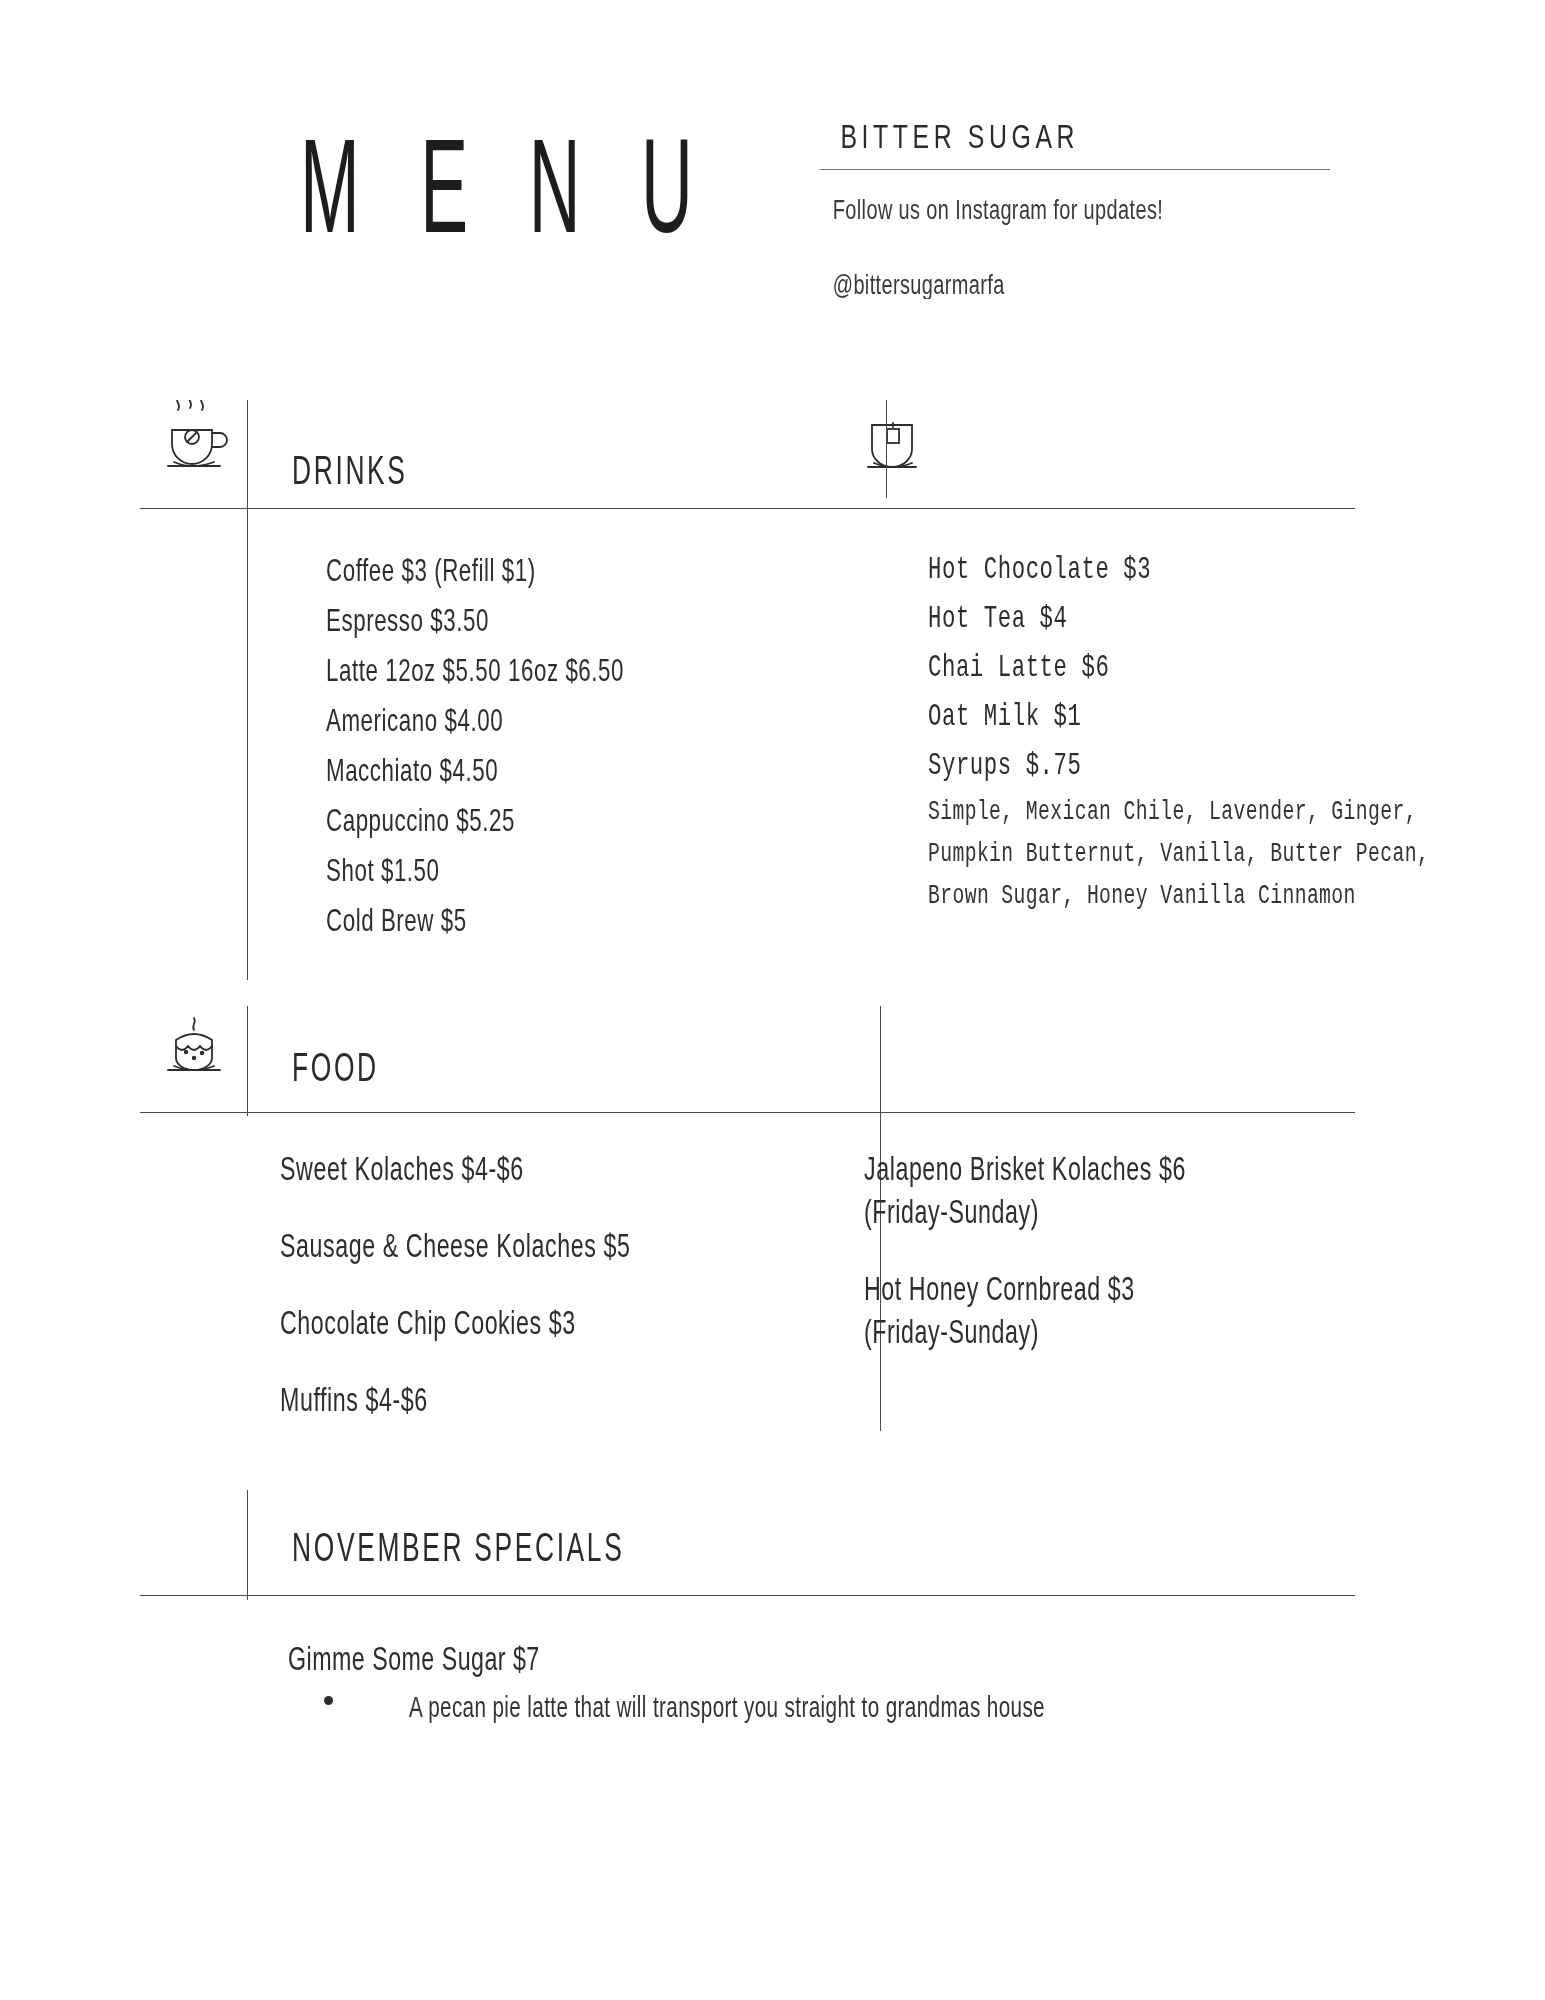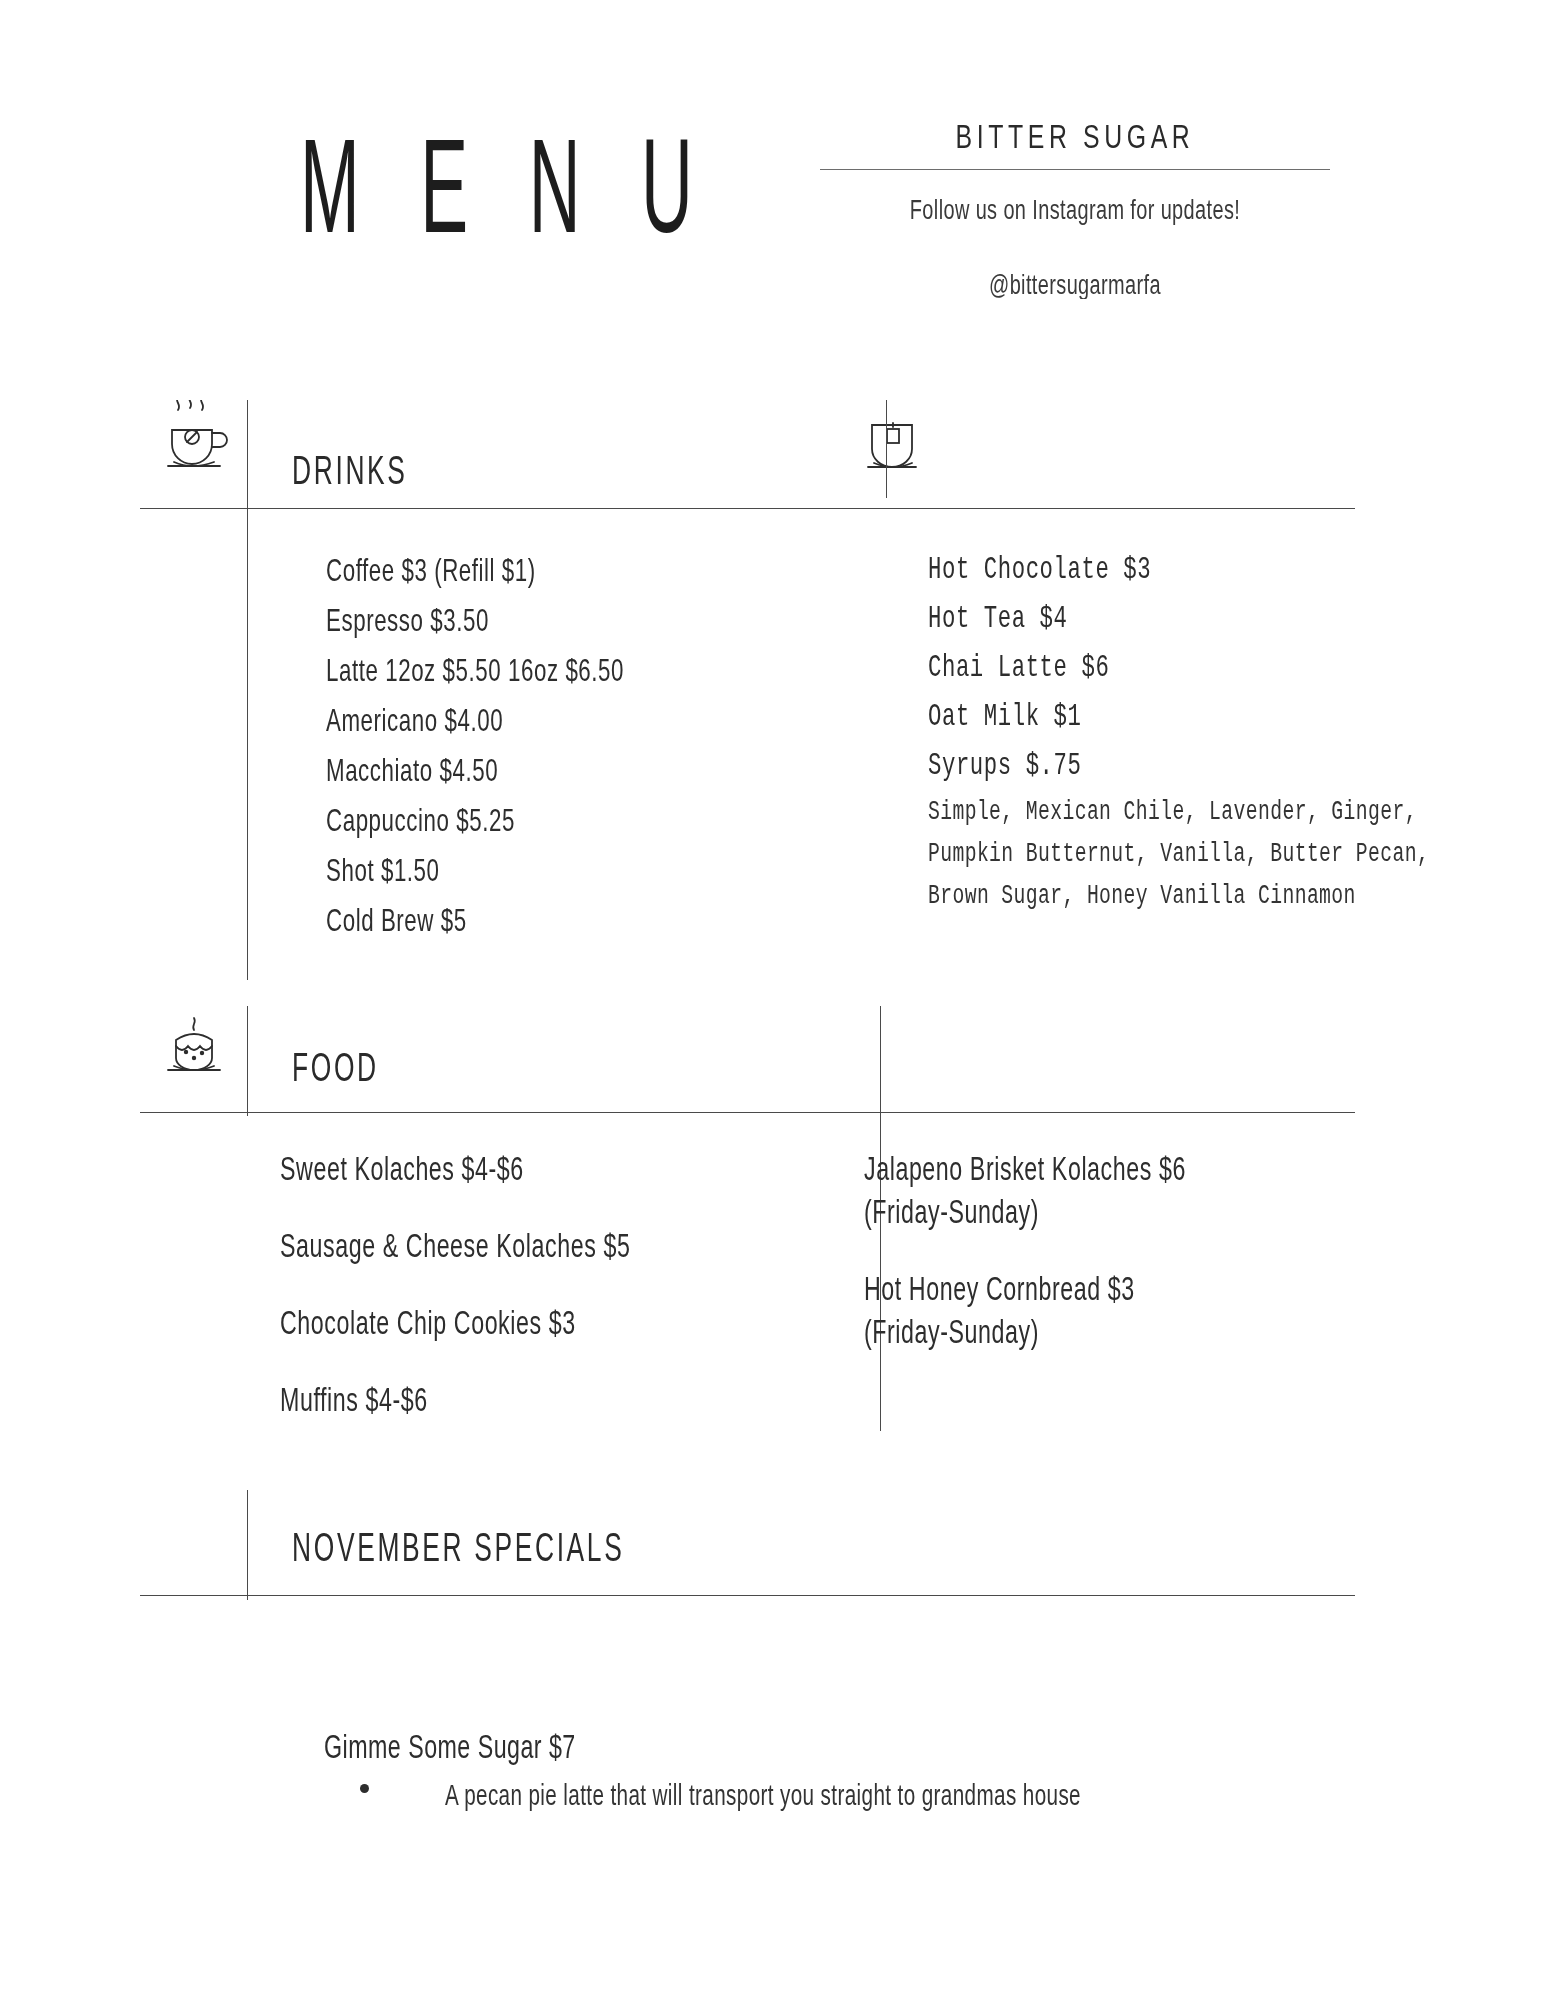--- a/index.html
+++ b/index.html
@@ -36,21 +36,20 @@
     transform: scaleY(1.45) scaleX(0.78);
     transform-origin: left top;
     white-space: nowrap;
   }
 
   .brand-block {
     position: absolute;
     left: 820px;
     top: 118px;
     width: 510px;
-    text-align: center;
   }
   .brand-name {
     font-family: "Liberation Sans", sans-serif;
     font-size: 27px;
     letter-spacing: 5px;
     color: #2a2a2a;
     transform: scaleY(1.25) scaleX(0.92);
     transform-origin: center top;
     white-space: nowrap;
   }
@@ -263,21 +262,21 @@
     <div class="fooditem">(Friday-Sunday)</div>
     <div class="fooditem tight">Hot Honey Cornbread   $3</div>
     <div class="fooditem">(Friday-Sunday)</div>
   </div>
 
   <div class="sec-head" style="left:292px; top:1525px;">NOVEMBER SPECIALS</div>
 
   <div class="vrule" style="left:247px; top:1490px; height:110px;"></div>
   <div class="hrule" style="left:140px; top:1595px; width:1215px;"></div>
 
-  <div class="itemcol" style="left:288px; top:1728px; width:1100px;margin-left:36px;">
+  <div class="itemcol" style="left:288px; top:1640px; width:1100px;">
     <div>
       <div class="spec-name">Gimme Some Sugar   $7</div>
       <div class="bullet-row">
         <span class="bullet-dot"></span>
         <span class="spec-desc">A pecan pie latte that will transport you straight to grandmas house</span>
       </div>
     </div>
     <div class="spec-gap"></div>
   </div>
 

